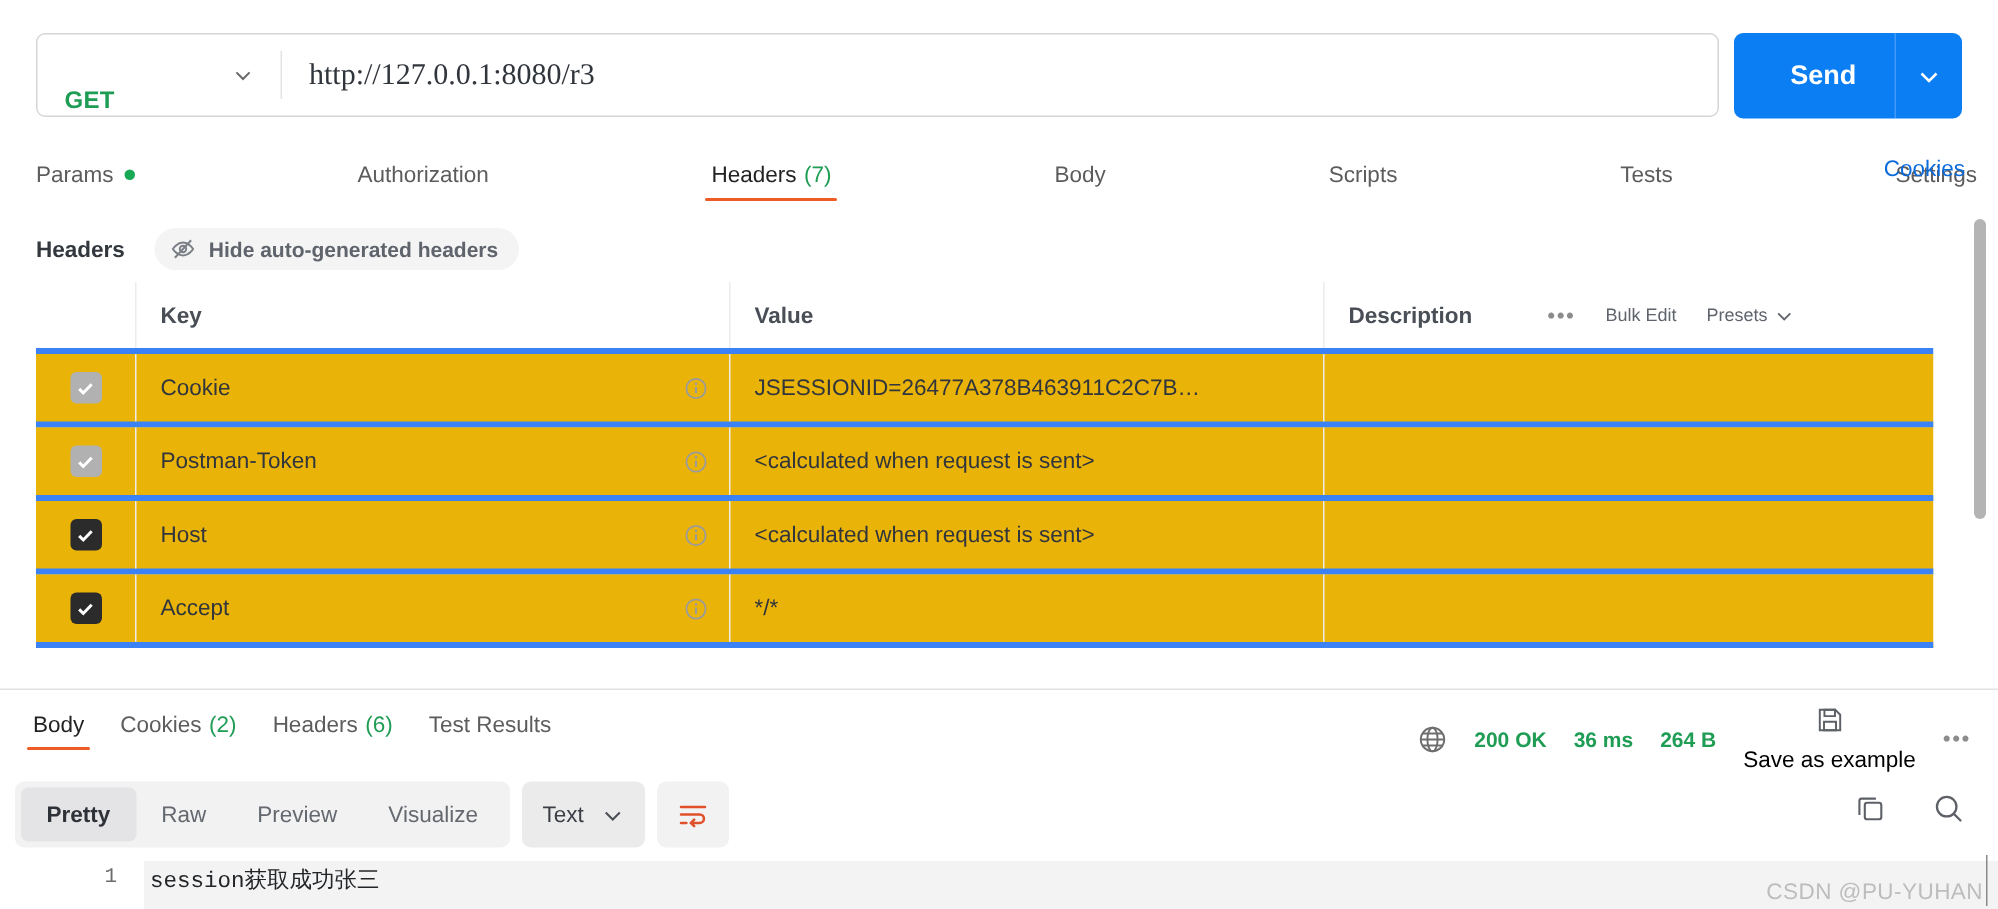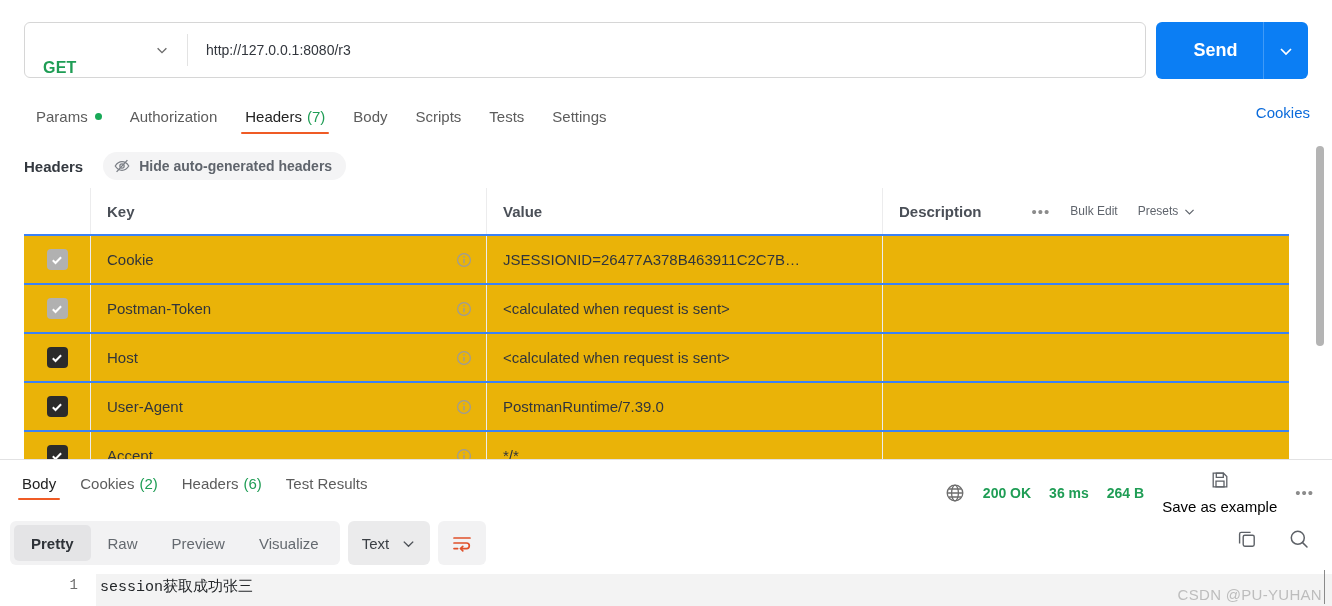--- a/index.html
+++ b/index.html
@@ -30,42 +30,42 @@
   }
   .method-caret {
     position: absolute; right: 18px; top: 50%; transform: translateY(-50%);
     width: 14px; height: 14px; color: #6b6b6b;
   }
   .method-divider {
     width: 1px; background: #e3e3e3; margin: 11px 0;
   }
   .url-input {
     flex: 1; border: none; outline: none; background: transparent;
-    font-family: Liberation Sans, sans-serif;
-    font-size: 14px; color: #31353c; padding: 0 18px;
+    font-family: Liberation Serif, serif;
+    font-size: 20px; color: #31353c; padding: 0 18px;
   }
   .send-btn {
     position: absolute; left: 1156px; top: 22px; width: 152px; height: 57px;
     background: #0b7ef4; border-radius: 6px; display: flex; align-items: center;
     cursor: pointer; overflow: hidden;
   }
   .send-main {
     flex: 1; display: flex; align-items: center; justify-content: center;
     height: 100%; color: #fff; font-size: 18px; font-weight: 700; padding-left: 12px;
   }
   .send-sep { width: 1px; height: 100%; background: rgba(255,255,255,.22); }
   .send-caret {
     width: 44px; display: flex; align-items: center; justify-content: center;
     height: 100%; color: #fff;
   }
 
   
   .req-tabs {
     position: absolute; left: 0; top: 98px; width: 1332px; height: 38px;
-    display: flex; align-items: flex-start; padding-left: 22px;
+    display: flex; align-items: flex-start; padding-left: 10px; justify-content: space-between;
   }
   .rtab {
     position: relative; font-size: 15px; color: #5c5c5c; cursor: pointer;
     padding: 0 14px; height: 36px; display: flex; align-items: center;
     white-space: nowrap;
   }
   .rtab.active { color: #222; }
   .rtab.active::after {
     content: ""; position: absolute; left: 10px; right: 10px; bottom: 0;
     height: 2px; background: #ef5b25; border-radius: 1px;
@@ -84,21 +84,21 @@
   .hdr-subbar {
     position: absolute; left: 24px; top: 152px; display: flex; align-items: center;
   }
   .hdr-title { font-size: 15px; font-weight: 700; color: #33383f; }
   .hide-auto {
     margin-left: 20px; height: 28px; border-radius: 14px; background: #f4f4f5;
     display: flex; align-items: center; padding: 0 14px 0 10px; cursor: pointer;
     gap: 8px;
   }
   .hide-auto .txt { font-size: 14px; color: #5f646c; font-weight: 600; }
-  .trow { display: flex; border-bottom: 2px solid #3b82f6; height: 49px; }
+  .trow { display: flex; border-bottom: 4px solid #3b82f6; height: 49px; }
   .trow.head { height: 48px; background: #fff; }
   .trow.body { background: #eab308; }
   .cell-chk {
     width: 67px; display: flex; align-items: center; justify-content: center;
     border-right: 1px solid #ececed;
   }
   .cell-key {
     width: 396px; display: flex; align-items: center; padding-left: 16px;
     border-right: 1px solid #ececed; position: relative;
   }
@@ -401,45 +401,20 @@
           </span>
         </div>
         <div class="cell-val">
           <span class="kv-text">&lt;calculated when request is sent&gt;</span>
         </div>
         <div class="cell-desc">
           <span class="kv-text"></span>
         </div>
       </div>
 
-      <div class="trow body">
-        <div class="cell-chk">
-          <span class="chk on">
-            <svg viewBox="0 0 16 16" fill="none" stroke="#ffffff" stroke-width="2.3">
-                <path d="M3.2 8.3l3.1 3.1 6.4-6.6"></path>
-              </svg>
-          </span>
-        </div>
-        <div class="cell-key">
-          <span class="kv-text">User-Agent</span>
-          <span class="info-ico">
-            <svg class="icon" viewBox="0 0 16 16" fill="none" stroke="currentColor" stroke-width="1.2">
-                <circle cx="8" cy="8" r="6.4"></circle>
-                <path d="M8 7.1v4.1" stroke-width="1.4"></path>
-                <circle cx="8" cy="4.9" r=".85" fill="currentColor" stroke="none"></circle>
-              </svg>
-          </span>
-        </div>
-        <div class="cell-val">
-          <span class="kv-text">PostmanRuntime/7.39.0</span>
-        </div>
-        <div class="cell-desc">
-          <span class="kv-text"></span>
-        </div>
-      </div>
 
       <div class="trow body">
         <div class="cell-chk">
           <span class="chk on">
             <svg viewBox="0 0 16 16" fill="none" stroke="#ffffff" stroke-width="2.3">
                 <path d="M3.2 8.3l3.1 3.1 6.4-6.6"></path>
               </svg>
           </span>
         </div>
         <div class="cell-key">

